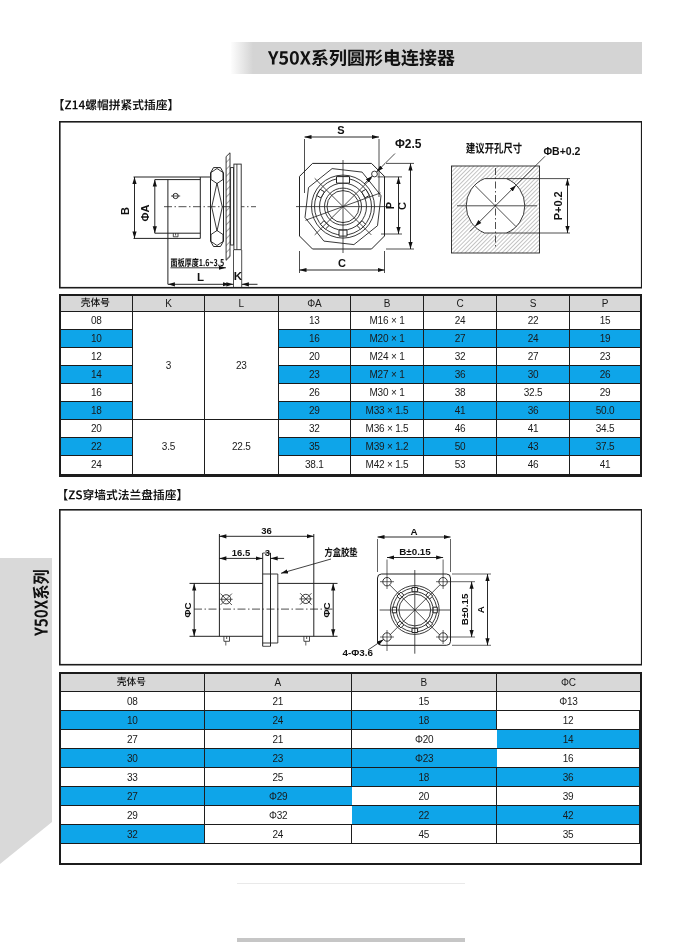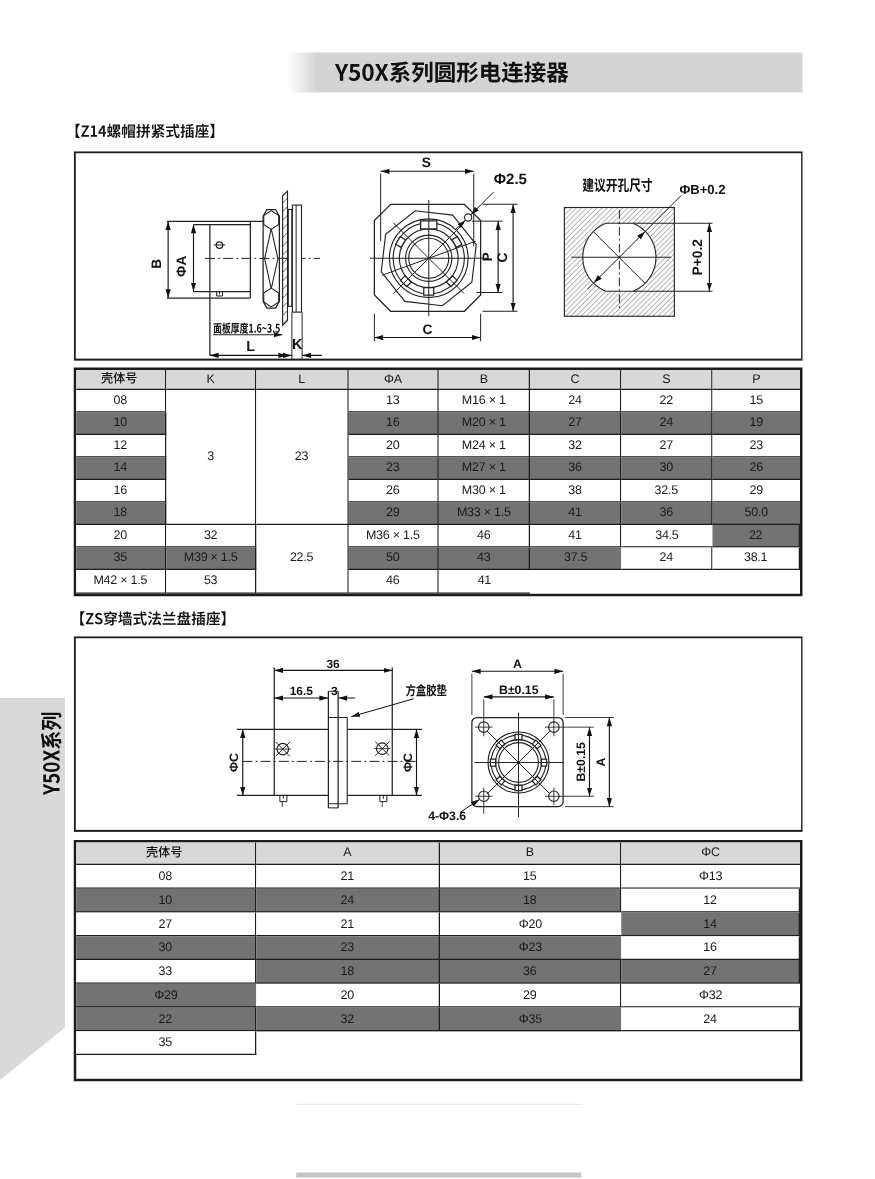--- a/index.html
+++ b/index.html
@@ -1,21 +1,21 @@
 <!DOCTYPE html>
 <html><head><meta charset="utf-8">
 <style>
 html,body{margin:0;padding:0;background:#fff}
 #page{position:relative;width:700px;height:943px;background:#fff;overflow:hidden;
   font-family:"Liberation Sans",sans-serif;color:#111}
 .tbl{position:absolute;display:grid;width:583.5px;box-sizing:border-box;
   border:2px solid #1c1c1c;background:#fff;font-size:10px;letter-spacing:-0.2px;color:#1a1a1a}
 .c{border-right:1px solid #1e1e1e;border-bottom:1.2px solid #1b1b1b;
   display:flex;align-items:center;justify-content:center;background:#fff}
-.c.g{background:#737373}
+.c.g{background:#0ea5e9}
 .c.h{background:#d8d8d8}
 .c.nr{border-right:none}
 svg text{fill:#111}
 </style></head>
 <body>
 <div id="page">
 
 <div style="position:absolute;left:231px;top:42px;width:411px;height:32px;background:linear-gradient(to right,#fdfdfd,#d4d4d4 22px,#d4d4d4)"></div>
 
 <svg style="position:absolute;left:0;top:0" width="700" height="120">
@@ -214,29 +214,30 @@
 <div class="c">38</div>
 <div class="c">32.5</div>
 <div class="c nr">29</div>
 <div class="c g">18</div>
 <div class="c g">29</div>
 <div class="c g">M33 × 1.5</div>
 <div class="c g">41</div>
 <div class="c g">36</div>
 <div class="c nr g">50.0</div>
 <div class="c">20</div>
+<div class="c" style="grid-column:2;grid-row:8/span 3">3.5</div>
 <div class="c" style="grid-column:3;grid-row:8/span 3">22.5</div>
 <div class="c">32</div>
 <div class="c">M36 × 1.5</div>
 <div class="c">46</div>
 <div class="c">41</div>
 <div class="c nr">34.5</div>
 <div class="c g">22</div>
 <div class="c g">35</div>
-<div class="c g">M39 × 1.5</div>
+<div class="c g">M39 × 1.2</div>
 <div class="c g">50</div>
 <div class="c g">43</div>
 <div class="c nr g">37.5</div>
 <div class="c">24</div>
 <div class="c">38.1</div>
 <div class="c">M42 × 1.5</div>
 <div class="c">53</div>
 <div class="c">46</div>
 <div class="c nr">41</div>
 </div>
@@ -374,31 +375,34 @@
 <div class="c">12</div>
 <div class="c">27</div>
 <div class="c">21</div>
 <div class="c nr">Φ20</div>
 <div class="c g">14</div>
 <div class="c g">30</div>
 <div class="c g">23</div>
 <div class="c nr g">Φ23</div>
 <div class="c">16</div>
 <div class="c">33</div>
+<div class="c">25</div>
 <div class="c g">18</div>
 <div class="c g">36</div>
 <div class="c g">27</div>
 <div class="c nr g">Φ29</div>
 <div class="c">20</div>
+<div class="c">39</div>
 <div class="c">29</div>
 <div class="c nr">Φ32</div>
 <div class="c g">22</div>
+<div class="c g">42</div>
 <div class="c g">32</div>
-<div class="c nr g">Φ35</div>
 <div class="c">24</div>
+<div class="c">45</div>
 <div class="c">35</div>
 </div>
 
 <svg style="position:absolute;left:0;top:290px" width="200" height="25">
       <g transform="translate(80.8,16) scale(0.009700,0.010000)">
         <path d="M60.1600341796875 -761.6798706054688H942.5199584960938V-677.2401123046875H60.1600341796875ZM141.8399658203125 -598.5999145507812H860.7200317382812V-518.0801391601562H141.8399658203125ZM73.840087890625 -456.15997314453125H925.5999145507812V-248.12005615234375H834.0001831054688V-374.52020263671875H161.51983642578125V-248.12005615234375H73.840087890625ZM449.72015380859375 -845.5599365234375H547.9198608398438V-580.43994140625H449.72015380859375ZM289.880126953125 -310.280029296875H383.27984619140625V-186.47998046875Q383.27984619140625 -143.8800048828125 370.15985107421875 -103.12002563476562Q357.03985595703125 -62.36004638671875 323.2398681640625 -25.780059814453125Q289.43988037109375 10.7999267578125 228.95989990234375 40.419921875Q168.47991943359375 70.0399169921875 73.3199462890625 91.35992431640625Q70.0799560546875 80.0799560546875 61.759979248046875 63.82000732421875Q53.44000244140625 47.56005859375 44.500030517578125 32.140106201171875Q35.56005859375 16.72015380859375 27.52008056640625 8.12017822265625Q114.080078125 -9.51983642578125 166.18008422851562 -31.259857177734375Q218.28009033203125 -52.9998779296875 245.04010009765625 -78.23989868164062Q271.80010986328125 -103.47991943359375 280.8401184082031 -131.77993774414062Q289.880126953125 -160.0799560546875 289.880126953125 -190.27996826171875ZM305.16009521484375 -310.280029296875H675.5599975585938V-224.84027099609375H305.16009521484375ZM620.7201538085938 -310.280029296875H713.6798706054688V-42.23980712890625Q713.6798706054688 -21.1998291015625 720.2198791503906 -15.13983154296875Q726.7598876953125 -9.079833984375 750.159912109375 -9.079833984375Q755.4799194335938 -9.079833984375 768.7599487304688 -9.079833984375Q782.0399780273438 -9.079833984375 797.8600158691406 -9.079833984375Q813.6800537109375 -9.079833984375 827.6200866699219 -9.079833984375Q841.5601196289062 -9.079833984375 847.7601318359375 -9.079833984375Q861.9601440429688 -9.079833984375 869.0601501464844 -16.579833984375Q876.16015625 -24.079833984375 879.3801574707031 -46.89984130859375Q882.6001586914062 -69.7198486328125 884.16015625 -115.79986572265625Q893.7601318359375 -108.31988525390625 908.5600891113281 -101.33990478515625Q923.3600463867188 -94.35992431640625 939.0 -88.93994140625Q954.6399536132812 -83.51995849609375 967.0399169921875 -80.27996826171875Q962.2399291992188 -19.32000732421875 950.8599548339844 14.77996826171875Q939.47998046875 48.87994384765625 917.3000183105469 62.399932861328125Q895.1200561523438 75.919921875 857.4801025390625 75.919921875Q850.2401123046875 75.919921875 833.2200927734375 75.919921875Q816.2000732421875 75.919921875 796.4800415039062 75.919921875Q776.760009765625 75.919921875 760.2999877929688 75.919921875Q743.8399658203125 75.919921875 736.5999755859375 75.919921875Q691.9200439453125 75.919921875 666.4600830078125 65.75994873046875Q641.0001220703125 55.5999755859375 630.8601379394531 29.940032958984375Q620.7201538085938 4.28009033203125 620.7201538085938 -41.11981201171875Z M1238.0001831054688 -840.43994140625 1327.0399169921875 -813.8400268554688Q1298.4799194335938 -729.280029296875 1258.7399291992188 -645.5800476074219Q1218.9999389648438 -561.8800659179688 1172.699951171875 -487.1200866699219Q1126.3999633789062 -412.360107421875 1076.1599731445312 -355.2401123046875Q1071.9199829101562 -366.64007568359375 1062.3200073242188 -384.8600158691406Q1052.7200317382812 -403.0799560546875 1042.3400573730469 -421.57989501953125Q1031.9600830078125 -440.079833984375 1022.9201049804688 -451.47979736328125Q1066.5601196289062 -498.99981689453125 1106.7001342773438 -561.6798400878906Q1146.8401489257812 -624.35986328125 1180.3201599121094 -695.7598876953125Q1213.8001708984375 -767.159912109375 1238.0001831054688 -840.43994140625ZM1151.4401245117188 -574.56005859375 1240.599853515625 -664.1597900390625 1241.4798583984375 -663.1597900390625V82.5599365234375H1151.4401245117188ZM1574.2800903320312 -840.199951171875H1666.559814453125V77.75994873046875H1574.2800903320312ZM1304.159912109375 -652.5997924804688H1956.5199584960938V-562.1200561523438H1304.159912109375ZM1423.8798828125 -179.7999267578125H1816.3599853515625V-94.36016845703125H1423.8798828125ZM1705.519775390625 -603.9599609375Q1733.1597900390625 -516.679931640625 1775.8998107910156 -430.0399169921875Q1818.6398315429688 -343.39990234375 1870.9798583984375 -269.89990234375Q1923.3198852539062 -196.39990234375 1979.7199096679688 -147.7999267578125Q1963.0799560546875 -135.39996337890625 1942.0800170898438 -114.12002563476562Q1921.080078125 -92.840087890625 1908.2401123046875 -73.96014404296875Q1851.840087890625 -130.4801025390625 1800.3400573730469 -212.14007568359375Q1748.8400268554688 -293.800048828125 1707.0599975585938 -389.4400329589844Q1665.2799682617188 -485.08001708984375 1636.0799560546875 -583.760009765625ZM1540.4401245117188 -610.2399291992188 1609.679931640625 -590.5999755859375Q1580.0399169921875 -488.55999755859375 1536.5398864746094 -390.96002197265625Q1493.0398559570312 -293.36004638671875 1439.9198303222656 -210.86007690429688Q1386.7998046875 -128.360107421875 1326.9197998046875 -70.96014404296875Q1319.31982421875 -82.2401123046875 1307.4198608398438 -95.98007202148438Q1295.5198974609375 -109.72003173828125 1282.6199340820312 -122.39999389648438Q1269.719970703125 -135.0799560546875 1259.0 -142.679931640625Q1317.760009765625 -191.71990966796875 1371.2200317382812 -266.83990478515625Q1424.6800537109375 -341.95989990234375 1468.8000793457031 -431.0599060058594Q1512.9201049804688 -520.159912109375 1540.4401245117188 -610.2399291992188Z M2273.9197998046875 -722.64013671875V-605.119873046875H2720.480224609375V-722.64013671875ZM2179.5200805664062 -805.9598999023438H2820.4799194335938V-522.360107421875H2179.5200805664062ZM2058.4400634765625 -444.11993408203125H2937.43994140625V-358.00018310546875H2058.4400634765625ZM2249.5599975585938 -262.63995361328125H2750.4401245117188V-176.52020263671875H2249.5599975585938ZM2721.960205078125 -262.63995361328125H2823.0798950195312Q2823.0798950195312 -262.63995361328125 2822.2998962402344 -254.93997192382812Q2821.5198974609375 -247.239990234375 2820.679901123047 -237.70001220703125Q2819.8399047851562 -228.1600341796875 2818.2799072265625 -221.24005126953125Q2807.639892578125 -140.760009765625 2795.099884033203 -86.39999389648438Q2782.5598754882812 -32.03997802734375 2768.119873046875 -0.03997802734375Q2753.6798706054688 31.96002197265625 2735.2398681640625 48.52001953125Q2715.5198974609375 66.3599853515625 2692.8399353027344 72.719970703125Q2670.1599731445312 79.0799560546875 2638.2000122070312 80.63995361328125Q2611.1600341796875 81.75994873046875 2565.1000366210938 81.59994506835938Q2519.0400390625 81.43994140625 2467.1600341796875 78.5599365234375Q2465.6000366210938 57.55999755859375 2456.600067138672 32.480072021484375Q2447.60009765625 7.400146484375 2434.2001342773438 -11.9197998046875Q2486.2801513671875 -7.039794921875 2535.120147705078 -5.539794921875Q2583.9601440429688 -4.039794921875 2605.7601318359375 -4.039794921875Q2623.5201416015625 -4.039794921875 2634.360137939453 -5.539794921875Q2645.2001342773438 -7.039794921875 2653.880126953125 -13.59979248046875Q2668.0801391601562 -24.35980224609375 2679.7801513671875 -51.9398193359375Q2691.4801635742188 -79.51983642578125 2701.68017578125 -128.33987426757812Q2711.8801879882812 -177.159912109375 2721.4002075195312 -249.91998291015625ZM2272.3201293945312 -409.08001708984375 2373.559814453125 -395.12005615234375Q2362.8798217773438 -358.52008056640625 2349.9798278808594 -318.5801086425781Q2337.079833984375 -278.64013671875 2324.2398376464844 -241.76016235351562Q2311.3998413085938 -204.88018798828125 2300.2798461914062 -176.960205078125H2191.2401733398438Q2204.920166015625 -208.00018310546875 2219.380157470703 -247.7801513671875Q2233.8401489257812 -287.56011962890625 2247.5201416015625 -329.6800842285156Q2261.2001342773438 -371.800048828125 2272.3201293945312 -409.08001708984375Z" fill="#111"></path>
       </g>
     </svg>
 <svg style="position:absolute;left:0;top:669px" width="200" height="25">
       <g transform="translate(116.8,16.2) scale(0.009700,0.010000)">

